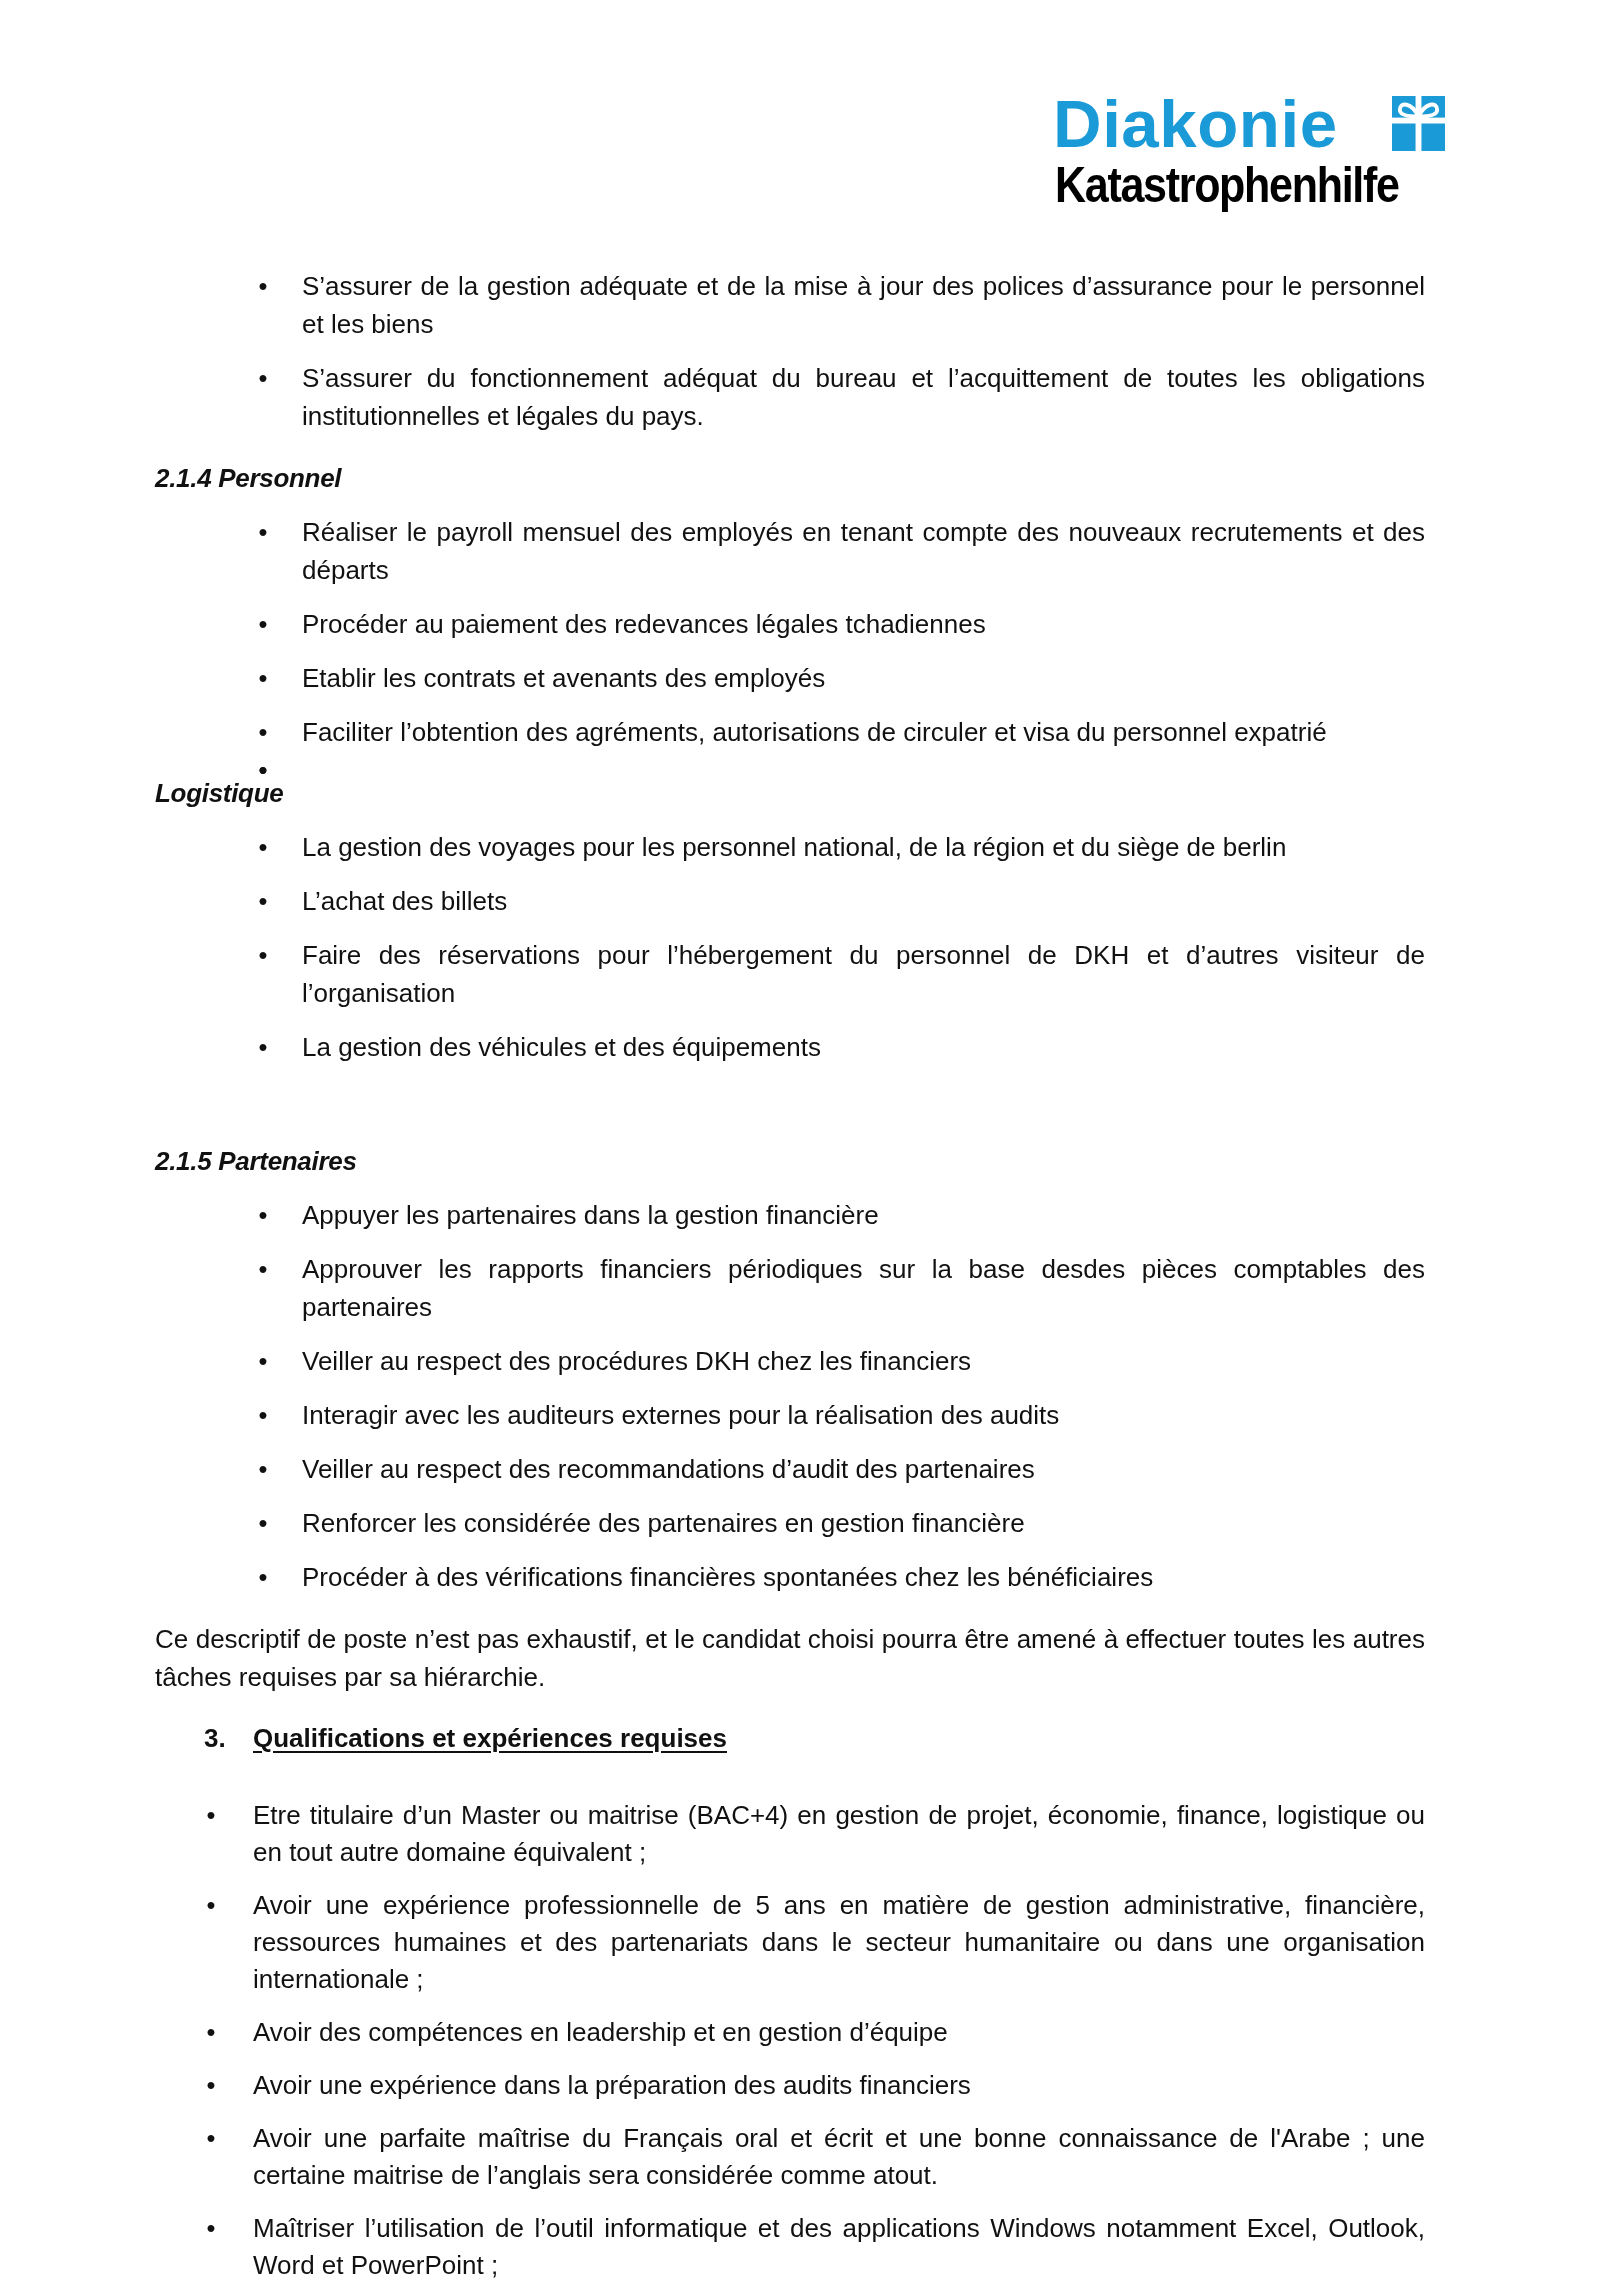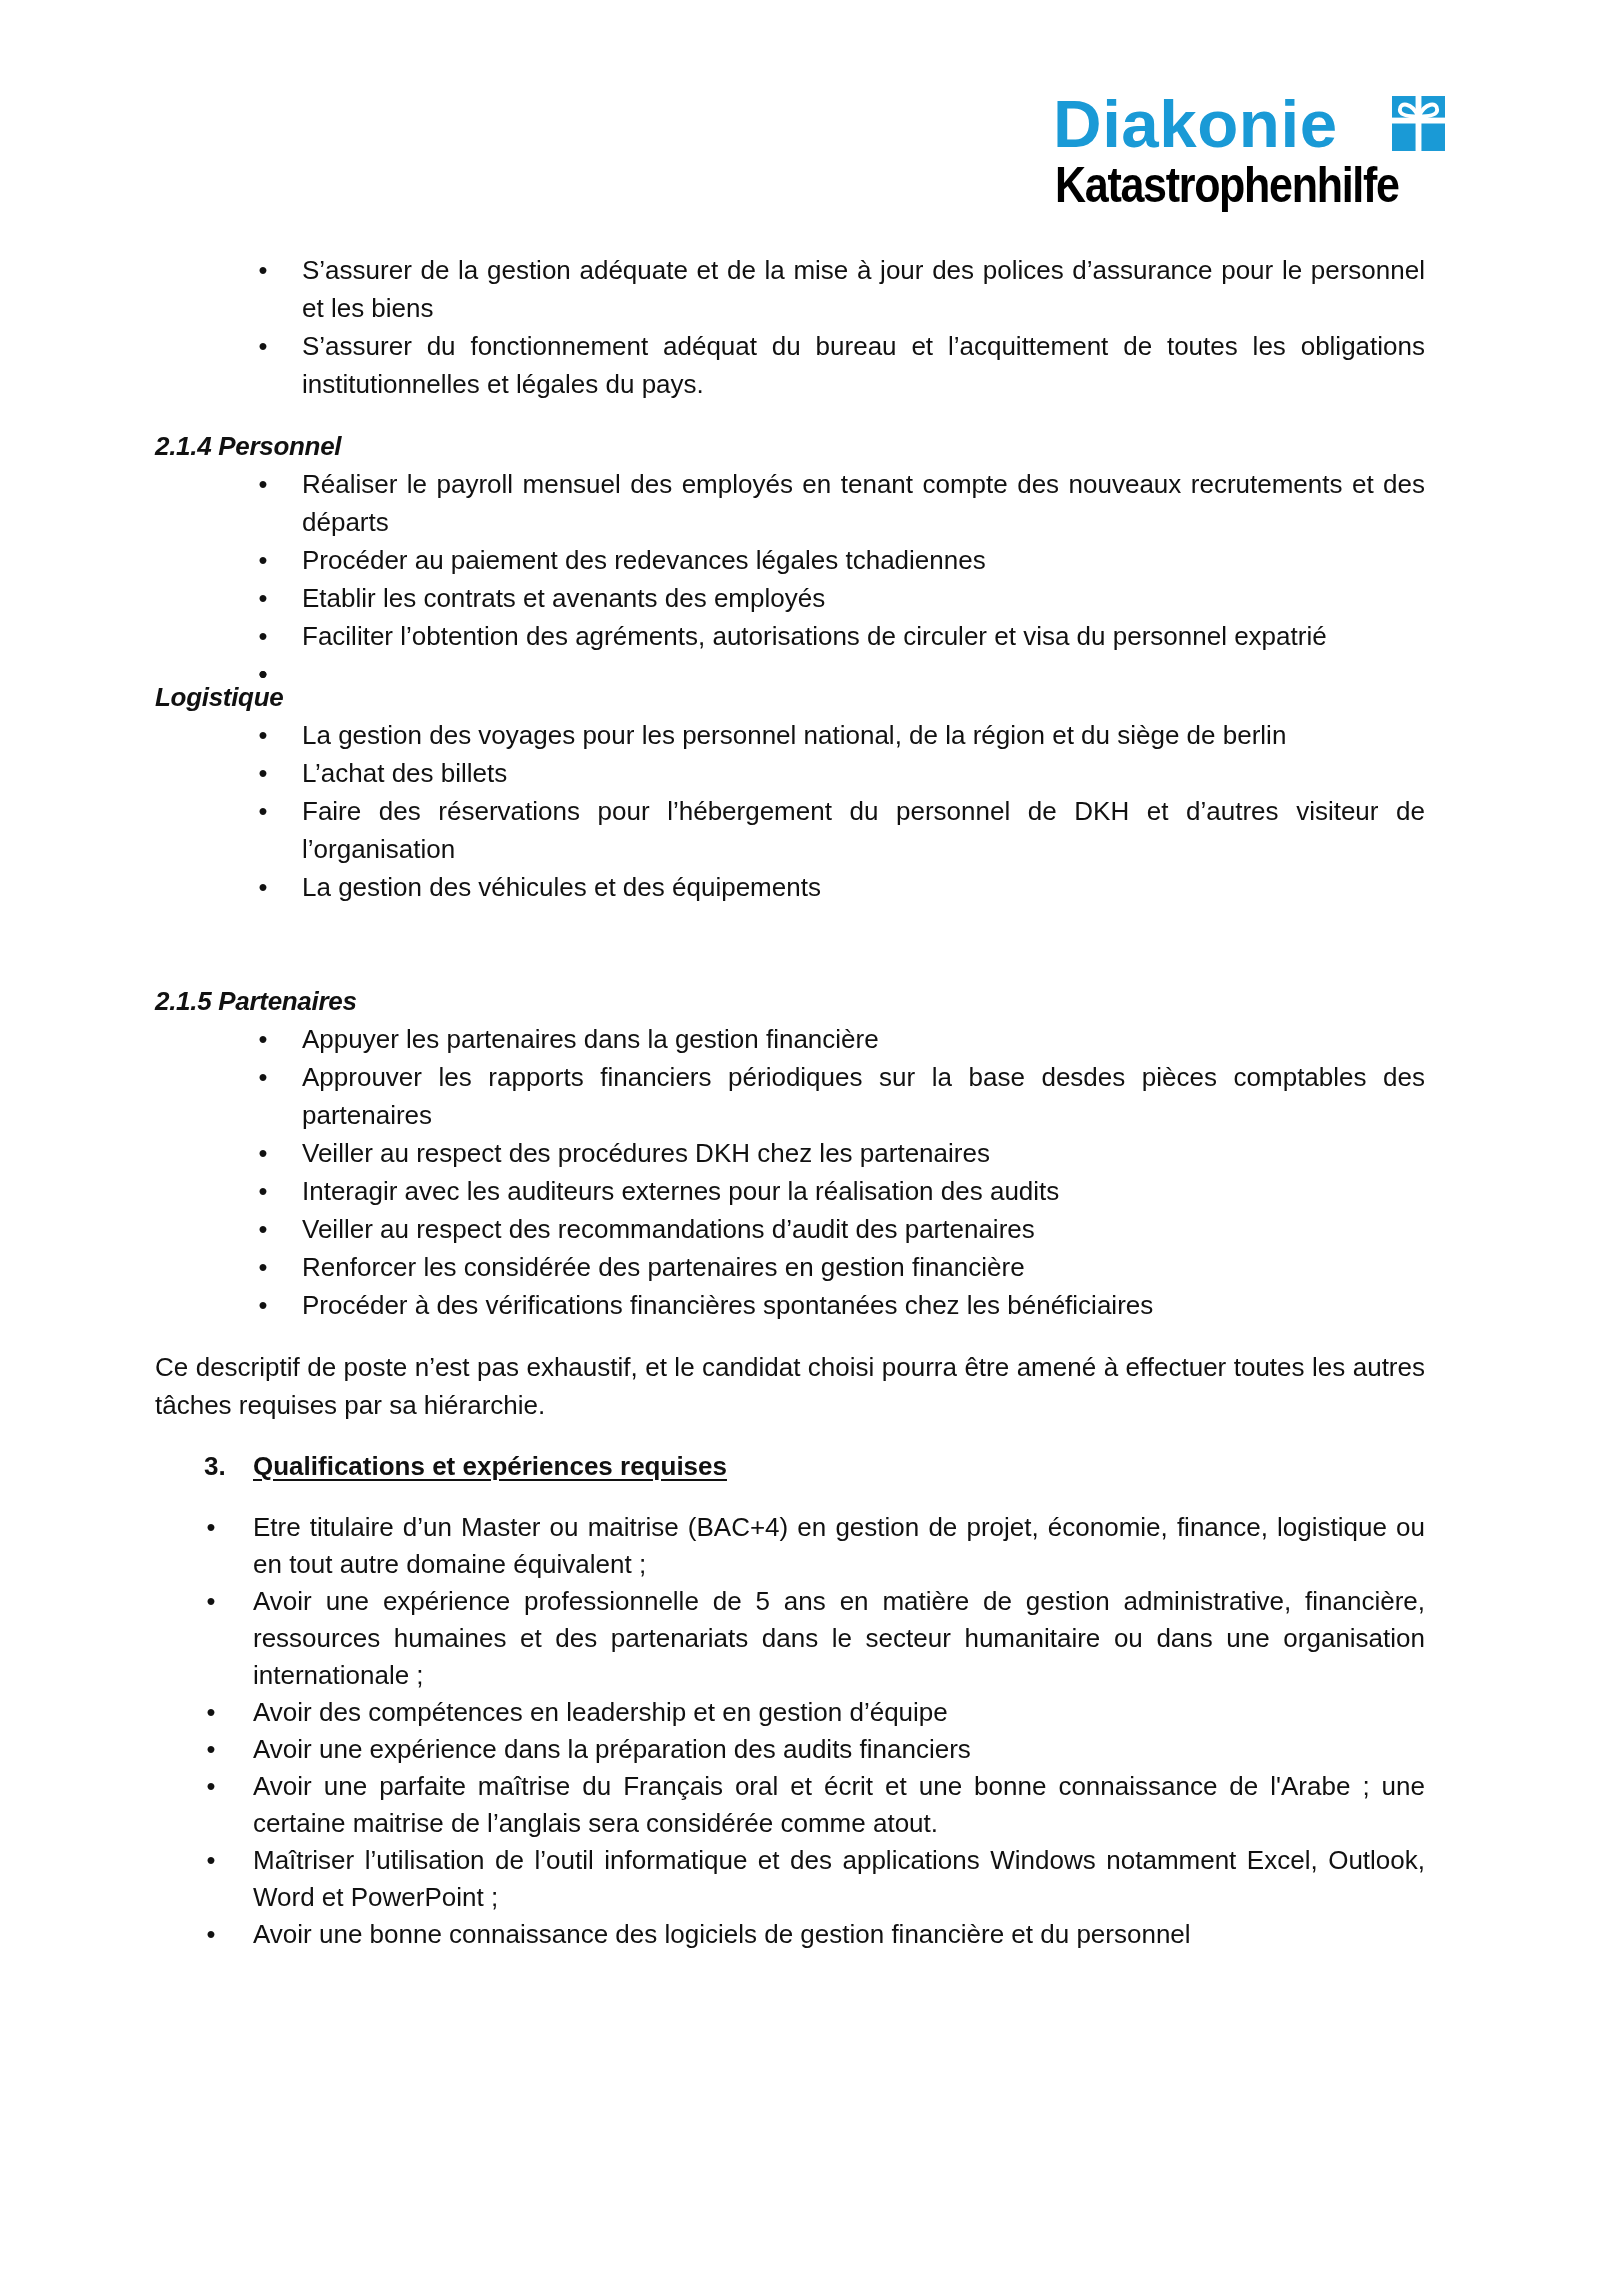--- a/index.html
+++ b/index.html
@@ -91,20 +91,21 @@
     .li .bullet {
       position: absolute;
       left: 101px;
       top: 0;
       width: 13.7px;
       text-align: center;
       font-size: 25.5px;
     }
     .li .txt {
       display: block;
+      margin-top: 16px;
     }
     .heading {
       font-weight: 700;
       font-style: italic;
       margin: 0;
       letter-spacing: -0.3px;
     }
     .gap-md { height: 23.5px; }
     .gap-lg { height: 76px; }
     .para {
@@ -213,21 +214,21 @@
       <li class="li">
         <span class="bullet">•</span>
         <span class="txt">Appuyer les partenaires dans la gestion financière</span>
       </li>
       <li class="li">
         <span class="bullet">•</span>
         <span class="txt">Approuver les rapports financiers périodiques sur la base desdes pièces comptables des partenaires</span>
       </li>
       <li class="li">
         <span class="bullet">•</span>
-        <span class="txt">Veiller au respect des procédures DKH chez les partenaires</span>
+        <span class="txt">Veiller au respect des procédures DKH chez les financiers</span>
       </li>
       <li class="li">
         <span class="bullet">•</span>
         <span class="txt">Interagir avec les auditeurs externes pour la réalisation des audits</span>
       </li>
       <li class="li">
         <span class="bullet">•</span>
         <span class="txt">Veiller au respect des recommandations d’audit des partenaires</span>
       </li>
       <li class="li">

